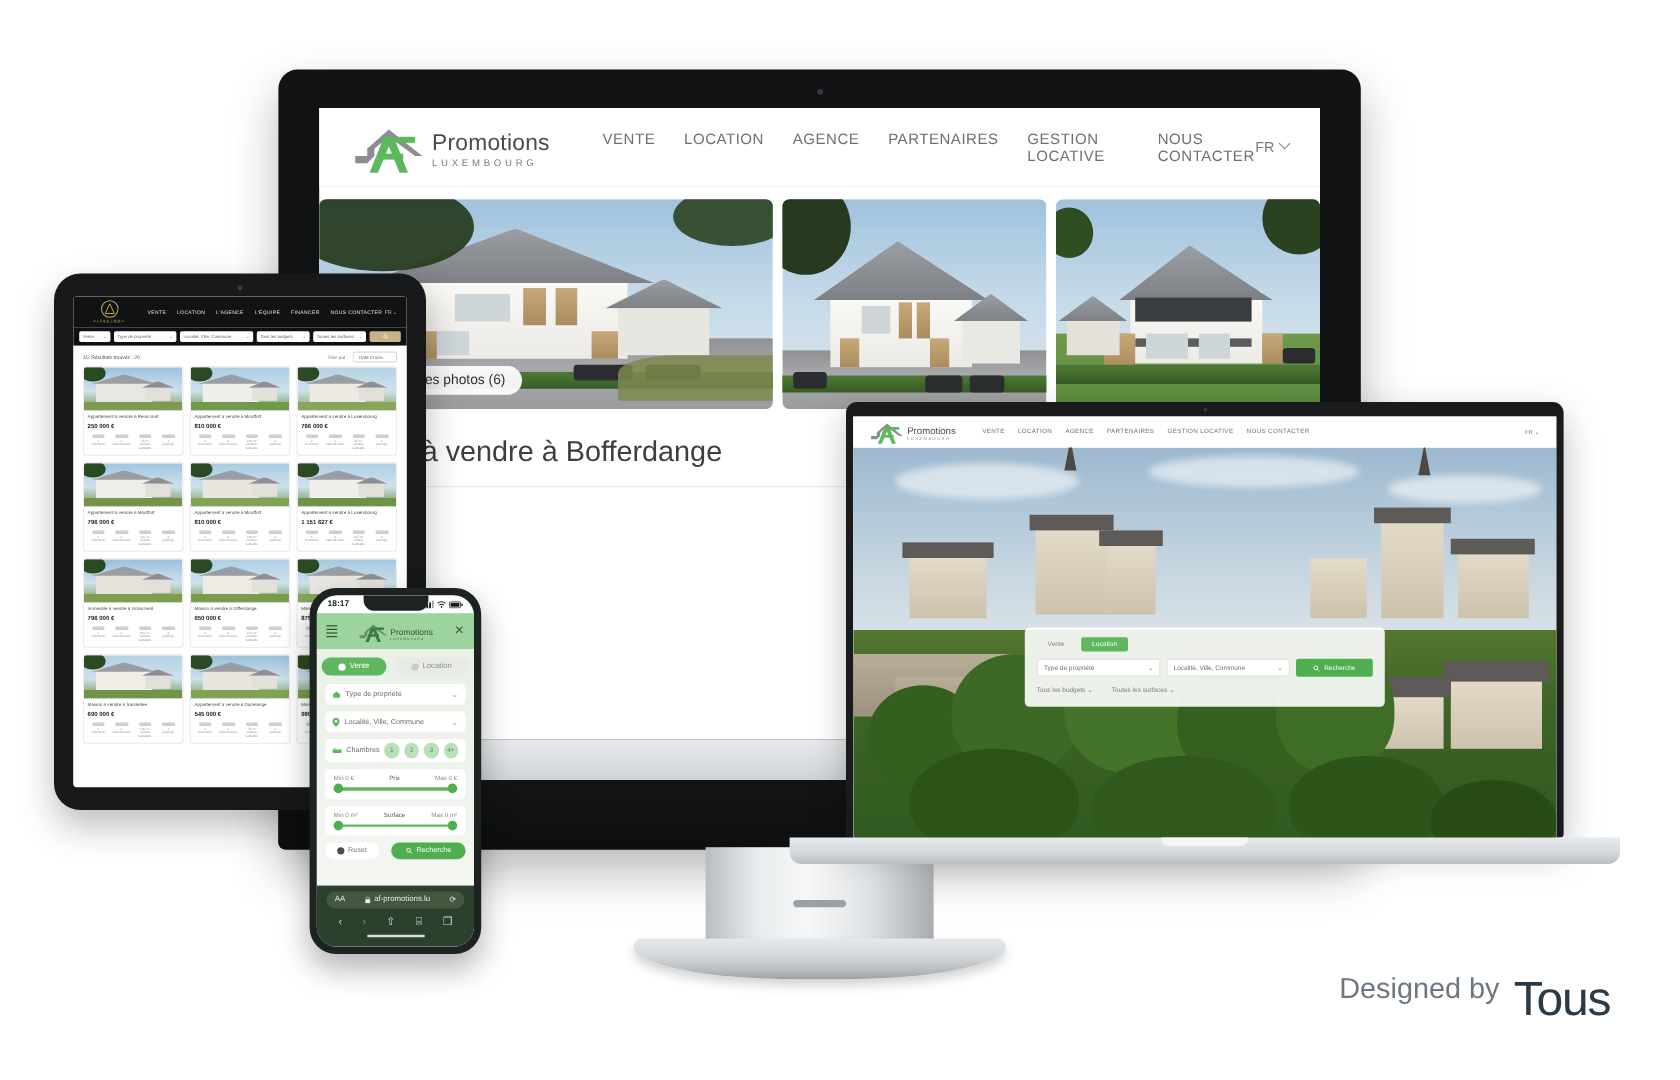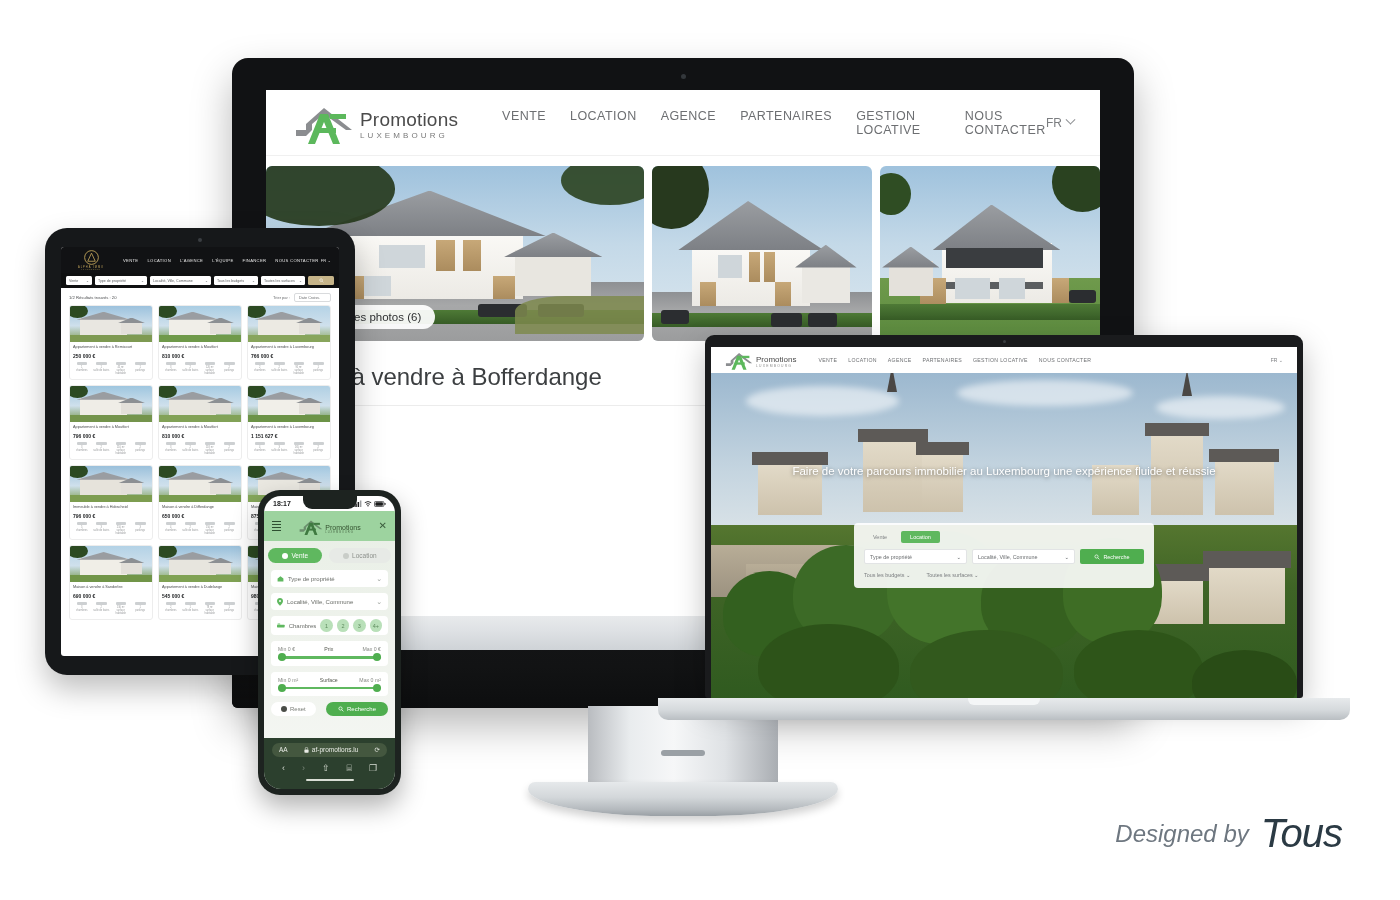--- a/index.html
+++ b/index.html
@@ -205,21 +205,21 @@
   .lux-valley{ position:absolute; left:0; right:0; top:46%; bottom:0;
     background:linear-gradient(180deg,#55762f 0%,#3f6426 35%,#2f5a1f 100%); }
   .lux-tree{ position:absolute; border-radius:50% 50% 45% 45%; background:#33601f; }
   .lux-bld{ position:absolute; background:linear-gradient(180deg,#e3dbc9 0%,#cdc2ac 100%); }
   .lux-roof{ position:absolute; background:#5d5a57; }
   .lux-spire{ position:absolute; width:0;height:0;border-left:5px solid transparent;
               border-right:5px solid transparent; border-bottom:26px solid #4a4744; }
   .lux-wall{ position:absolute; background:linear-gradient(180deg,#b8ad97 0%,#9c9280 100%); }
 
   
-  .meta { position:absolute; right:58px; bottom:44px; display:flex; align-items:center; gap:12px;font-style:italic;}
+  .meta { position:absolute; right:58px; bottom:44px; display:flex; align-items:flex-start; gap:12px;}
   .meta-1{ font-size:24px; color:#6e7780; }
   .meta-2{ font-size:40px; color:#2b3a44; letter-spacing:-1px; }
 </style>
 </head>
 <body>
 
 <div class="stage">
 
   <div class="monitor">
     <div class="monitor-bezel"></div>
@@ -892,21 +892,20 @@
         <div class="lux-tree" style="left:2%;top:60%;width:16%;height:26%;"></div>
         <div class="lux-tree" style="left:14%;top:52%;width:18%;height:30%;background:#3c6a26;"></div>
         <div class="lux-tree" style="left:30%;top:48%;width:20%;height:34%;background:#43742a;"></div>
         <div class="lux-tree" style="left:46%;top:54%;width:18%;height:30%;background:#35601f;"></div>
         <div class="lux-tree" style="left:60%;top:50%;width:17%;height:32%;background:#3e6d25;"></div>
         <div class="lux-tree" style="left:8%;top:76%;width:24%;height:26%;background:#2d5319;"></div>
         <div class="lux-tree" style="left:34%;top:78%;width:26%;height:26%;background:#32591d;"></div>
         <div class="lux-tree" style="right:16%;top:78%;width:22%;height:24%;background:#2e5519;"></div>
         <div class="lux-tree" style="right:0%;top:84%;width:18%;height:20%;background:#294c16;"></div>
 
-        <div class="lt-heroTxt">Faire de votre parcours immobilier au Luxembourg une expérience fluide et réussie</div>
 
         <div class="lt-form">
           <div class="lt-tabs">
             <div class="lt-tab">Vente</div>
             <div class="lt-tab on">Location</div>
           </div>
           <div class="lt-fields">
             <div class="lt-inp">
               <span>Type de propriété</span>
                 <span>⌄</span>

